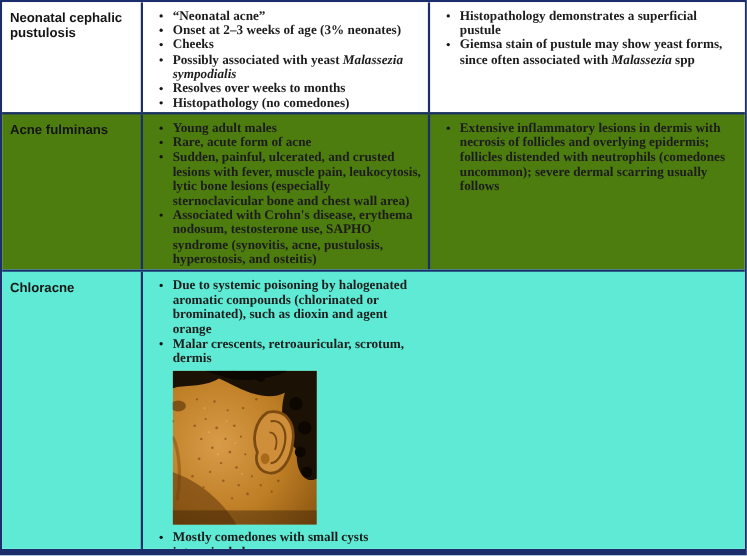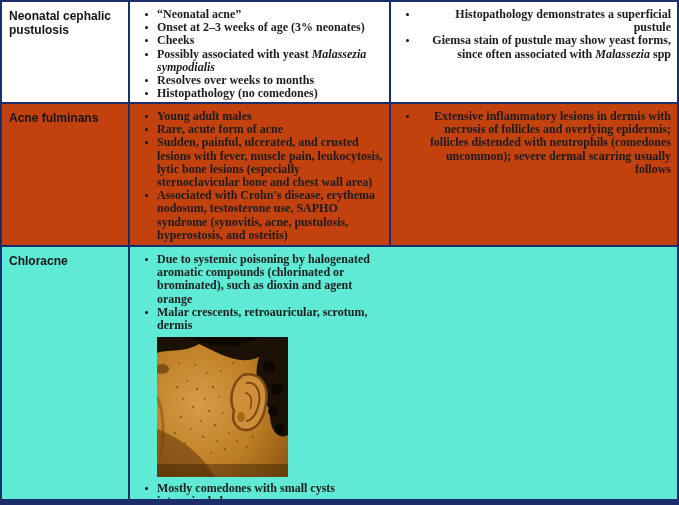--- a/index.html
+++ b/index.html
@@ -15,21 +15,21 @@
     display:flex;flex-direction:column;background:#ffffff;
   }
   .row{display:flex;overflow:hidden;}
   .row + .row{border-top:2px solid var(--border,#1b2e6b);}
   .row:nth-child(1){height:100px;flex:0 0 auto;}
   .row:nth-child(2){height:141px;flex:0 0 auto;}
   .row:nth-child(3){flex:1 1 auto;}
   .cell{box-sizing:border-box;overflow:hidden;}
   .c1{width:126px;flex:0 0 auto;padding:7px 4px 0 7px;}
   .c2{width:261px;flex:0 0 auto;border-left:2px solid var(--border,#1b2e6b);padding:6px 5px 0 13px;}
-  .c3{flex:1 1 auto;border-left:2px solid var(--border,#1b2e6b);padding:6px 6px 0 13px;text-align:right;}
+  .c3{flex:1 1 auto;border-left:2px solid var(--border,#1b2e6b);padding:6px 6px 0 13px;}
   .cond{
     font-family:"Liberation Sans", sans-serif;
     font-weight:bold;font-size:12px;line-height:14px;color:#141414;
   }
   ul.blist{margin:0;padding:0;list-style:none;}
   ul.blist li{
     position:relative;padding-left:14px;
     font-size:12px;line-height:13.2px;color:var(--text,#1c1c1c);font-weight:bold;
   }
   ul.blist li::before{
@@ -61,21 +61,21 @@
             <li><span>Histopathology (no comedones)</span></li>
           </ul>
         </div>
         <div class="cell c3">
           <ul class="blist">
             <li><span>Histopathology demonstrates a superficial pustule</span></li>
             <li><span>Giemsa stain of pustule may show yeast forms, since often associated with </span><i>Malassezia</i><span> spp</span></li>
           </ul>
         </div>
       </div>
-      <div class="row" style="background: #c2410c;">
+      <div class="row" style="background: #4d7c0f;">
         <div class="cell c1">
           <div class="cond">Acne fulminans</div>
         </div>
         <div class="cell c2">
           <ul class="blist">
             <li><span>Young adult males</span></li>
             <li><span>Rare, acute form of acne</span></li>
             <li><span>Sudden, painful, ulcerated, and crusted lesions with fever, muscle pain, leukocytosis, lytic bone lesions (especially sternoclavicular bone and chest wall area)</span></li>
             <li><span>Associated with Crohn's disease, erythema nodosum, testosterone use, SAPHO syndrome (synovitis, acne, pustulosis, hyperostosis, and osteitis)</span></li>
           </ul>

